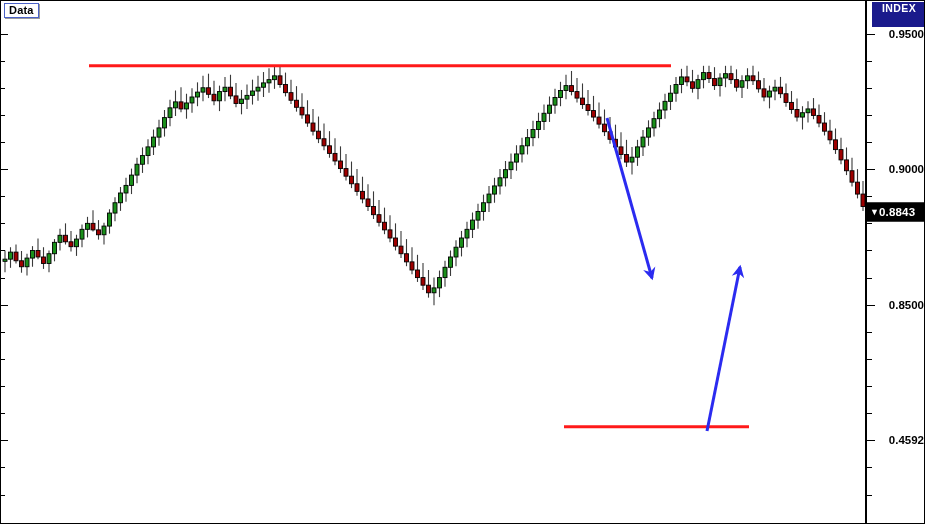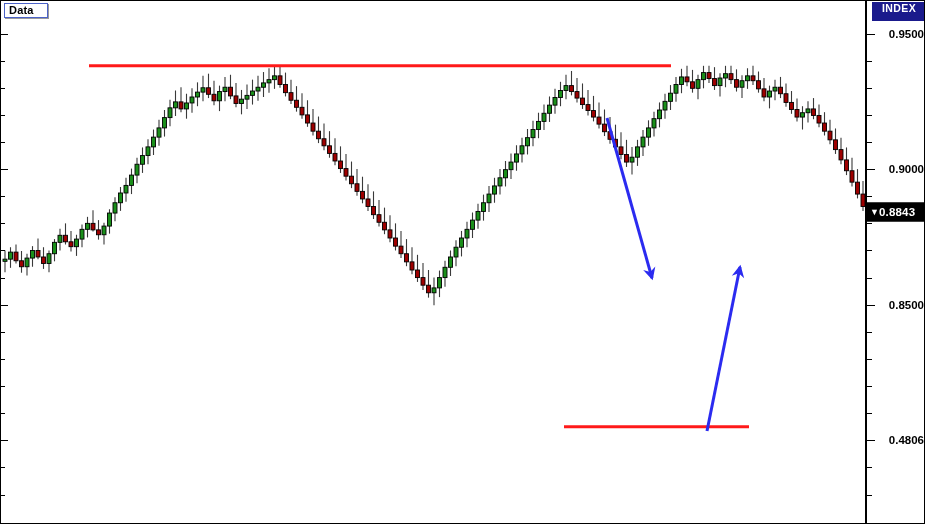--- a/index.html
+++ b/index.html
@@ -12,21 +12,21 @@
   
   #plot{
     position:absolute;left:0;top:0;width:866px;height:522px;
     border-right:2px solid #000000;box-sizing:border-box;
     overflow:hidden;
   }
   #plot-svg{position:absolute;left:0;top:0;}
   
   #data-tag{
     position:absolute;left:3px;top:2px;
-    padding:0 13px 1px 4px;
+    padding:0 4px 1px 4px;
     border:1px solid #4b62c8;
     background:#ffffff;
     font:bold 11px "Liberation Sans",sans-serif;
     color:#000000;
     letter-spacing:.2px;
     z-index:40;
     box-shadow:1px 1px 0 #9a9a9a;
   }
   
   #annotation{
@@ -38,21 +38,21 @@
     z-index:35;
   }
   #annotation p{margin:0;}
   
   #axis{
     position:absolute;left:866px;top:0;width:59px;height:522px;
     background:#ffffff;
     box-sizing:border-box;
   }
   #axis-header{
-    position:absolute;left:5px;top:1px;width:54px;height:19px;
+    position:absolute;left:5px;top:1px;width:54px;height:25px;
     background:#1a1a8c;
     color:#ffffff;
     font:bold 10.5px/13px "Liberation Sans",sans-serif;
     text-align:center;
     letter-spacing:.4px;
   }
   .axis-label{
     position:absolute;right:2px;
     font:bold 11.5px "Liberation Sans",sans-serif;
     color:#000000;
@@ -526,21 +526,21 @@
 
   <div id="data-tag">Data</div>
 
 
   <div id="axis">
     <div id="axis-header">INDEX</div>
     <div id="axis-body">
         <div class="axis-label" style="top: 32.5403px;">0.9500</div>
         <div class="axis-label" style="top: 168.125px; text-align: center;">0.9000</div>
         <div class="axis-label" style="top: 303.709px; padding-left: 40px;">0.8500</div>
-        <div class="axis-label" style="top: 439.294px;">0.4806</div>
+        <div class="axis-label" style="top: 439.294px;">0.4592</div>
       </div>
     <div id="price-badge" style="top: 210.698px;">
       <span class="tri">▼</span>
       <span class="val">0.8843</span>
     </div>
   <div class="axis-tick minor" style="top: 493.527px;"></div>
       <div class="axis-tick minor" style="top: 466.41px;"></div>
       <div class="axis-tick major" style="top: 439.294px;"></div>
       <div class="axis-tick minor" style="top: 412.177px;"></div>
       <div class="axis-tick minor" style="top: 385.06px;"></div>

